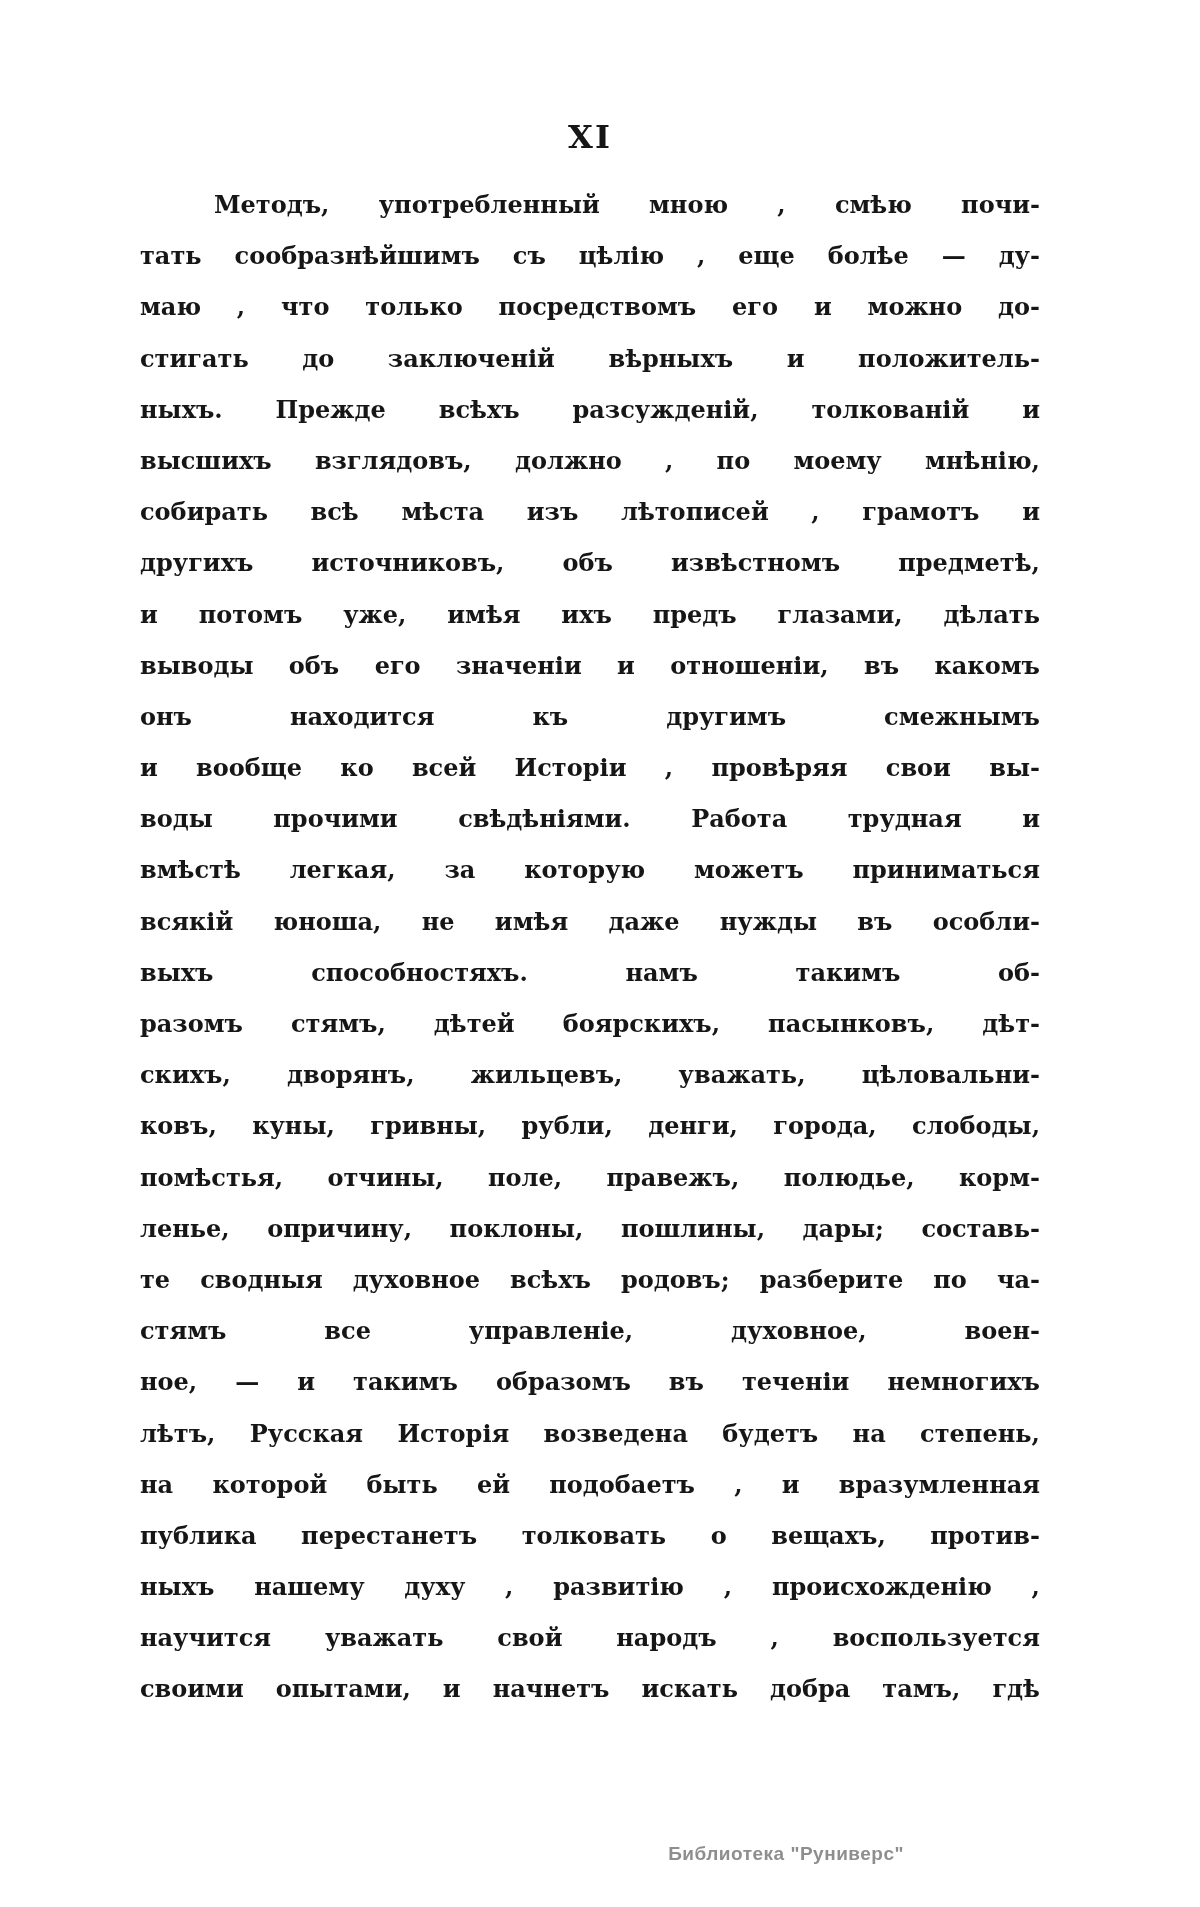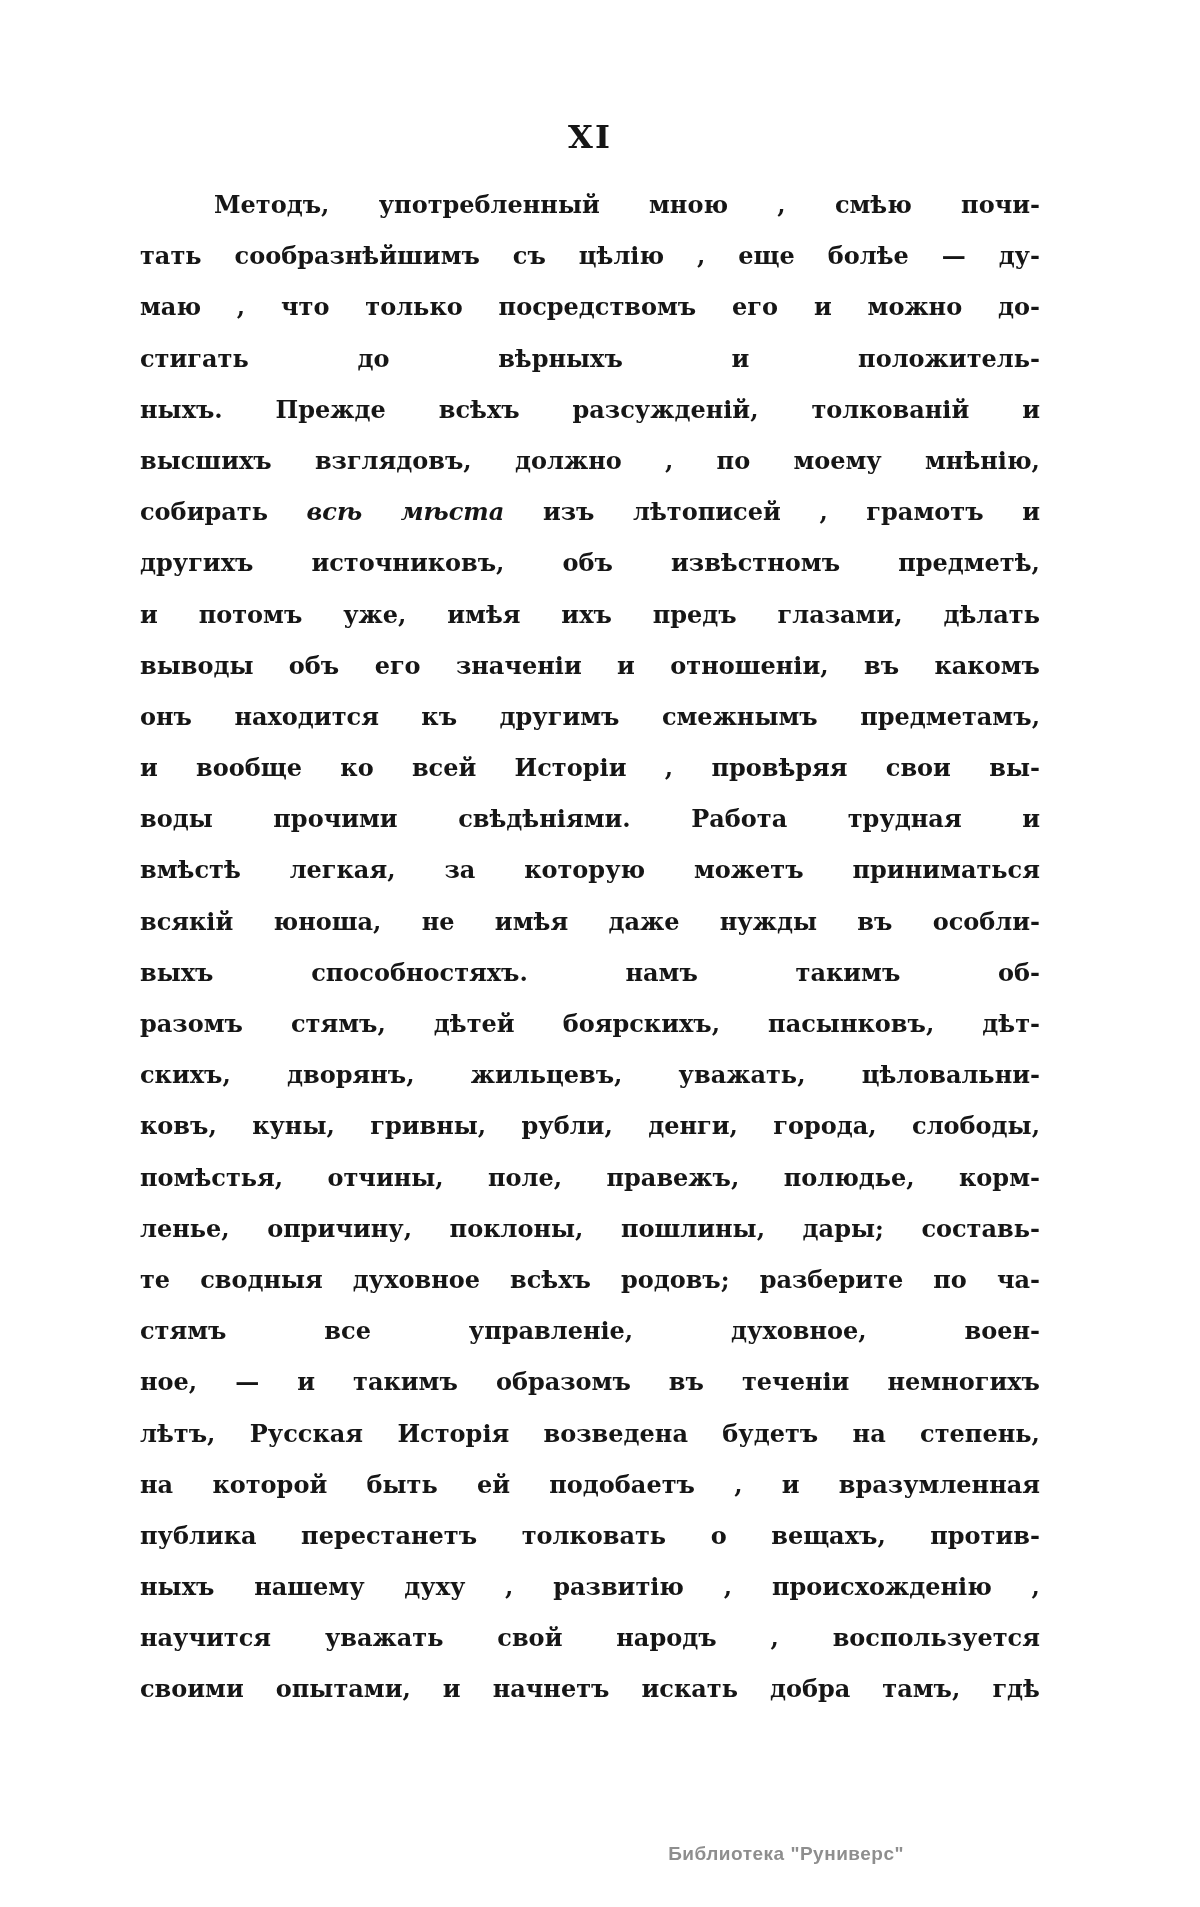--- a/index.html
+++ b/index.html
@@ -39,21 +39,21 @@
     align-items: flex-start;
     height: 51.2px;
     font-size: 24px;
     font-weight: bold;
     white-space: nowrap;
   }
   .line.indent {
     padding-left: 74px;
   }
   .word { display: inline-block; }
-  .word.em { font-style: italic; }
+  .word.em { }
   .watermark {
     position: absolute;
     top: 1843px;
     right: 136px;
     font-family: "Liberation Sans", sans-serif;
     font-size: 19px;
     font-weight: bold;
     color: #8e8e8e;
     letter-spacing: 0.5px;
   }
@@ -91,20 +91,21 @@
         <span class="word">только</span>
         <span class="word">посредствомъ</span>
         <span class="word">его</span>
         <span class="word">и</span>
         <span class="word">можно</span>
         <span class="word">до-</span>
       </div>
       <div class="line">
         <span class="word">стигать</span>
         <span class="word">до</span>
+        <span class="word">заключеній</span>
         <span class="word">вѣрныхъ</span>
         <span class="word">и</span>
         <span class="word">положитель-</span>
       </div>
       <div class="line">
         <span class="word">ныхъ.</span>
         <span class="word">Прежде</span>
         <span class="word">всѣхъ</span>
         <span class="word">разсужденій,</span>
         <span class="word">толкованій</span>
@@ -155,21 +156,20 @@
         <span class="word">отношеніи,</span>
         <span class="word">въ</span>
         <span class="word">какомъ</span>
       </div>
       <div class="line">
         <span class="word">онъ</span>
         <span class="word">находится</span>
         <span class="word">къ</span>
         <span class="word">другимъ</span>
         <span class="word">смежнымъ</span>
-        <span class="word">предметамъ,</span>
       </div>
       <div class="line">
         <span class="word">и</span>
         <span class="word">вообще</span>
         <span class="word">ко</span>
         <span class="word">всей</span>
         <span class="word">Исторіи</span>
         <span class="word">,</span>
         <span class="word">провѣряя</span>
         <span class="word">свои</span>

